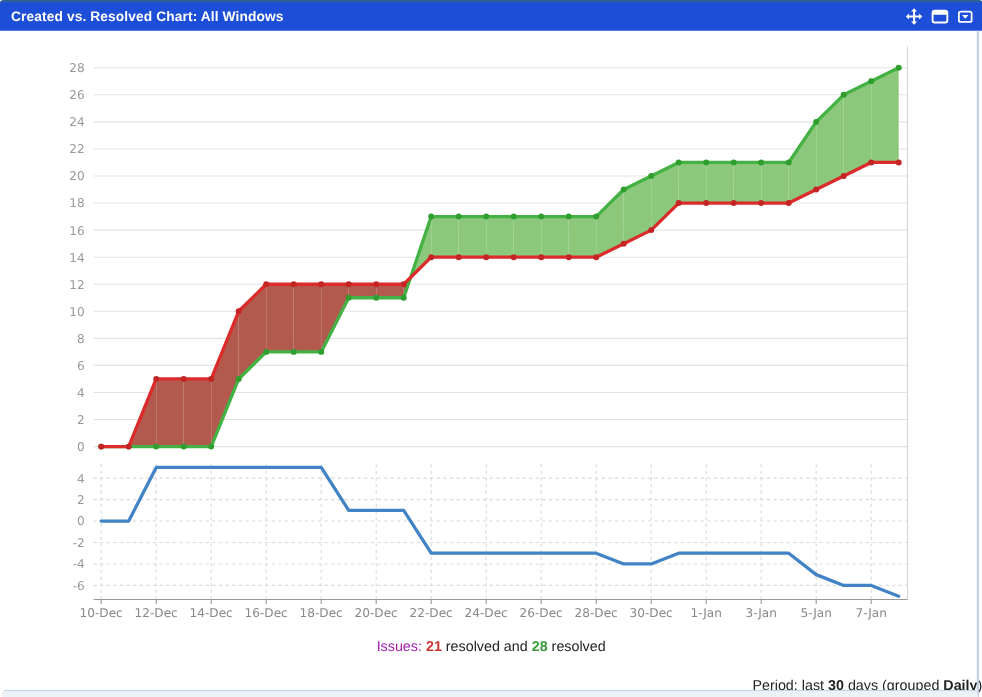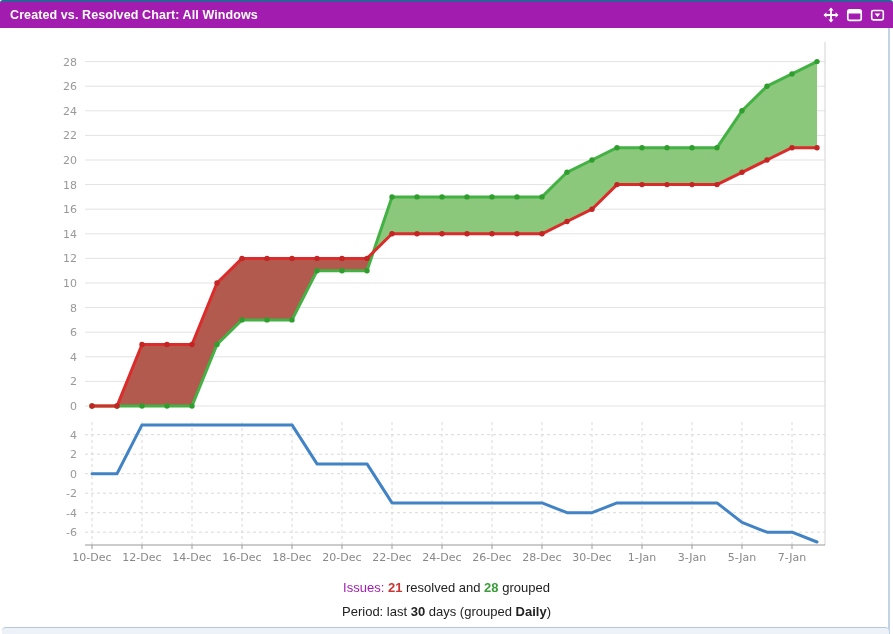--- a/index.html
+++ b/index.html
@@ -1,28 +1,28 @@
 <!DOCTYPE html>
 <html><head>
 <meta charset="utf-8">
 <style>
   html,body{margin:0;padding:0;background:#fff;}
   body{font-family:"Liberation Sans",sans-serif;}
   .gadget{position:relative;width:893px;height:634px;overflow:hidden;background:#fff;}
   .gadget-header{
-    position:relative;height:26px;background:#a21caf;border-top:2px solid #2f6199;
+    position:relative;height:26px;background:#1d4ed8;border-top:2px solid #2f6199;
     border-radius:3px 3px 0 0;display:flex;align-items:center;
   }
   .gadget-title{color:#fff;font-weight:bold;font-size:12.5px;padding-left:10px;letter-spacing:.1px;}
   .header-icons{position:absolute;right:8px;top:0;height:100%;display:flex;align-items:center;gap:7px;}
   .header-icons svg{display:block;cursor:pointer;}
   .chart-area{position:relative;width:893px;height:547px;}
   .footer{width:893px;text-align:center;font-size:13px;color:#222;}
   .footer .line1{margin-top:5px;}
-  .footer .line2{margin-top:9px;}
+  .footer .line2{margin-top:20px;text-align:right;}
   .footer a{text-decoration:none;cursor:pointer;}
   .right-border{position:absolute;top:28px;right:3px;bottom:0;width:2px;background:#c3d3e6;}
   .next-gadget-strip{
     position:absolute;left:2px;right:4px;bottom:0;height:6px;
     background:#edf2f9;border-top:1px solid #b7c7db;border-radius:4px 4px 0 0;
   }
 </style>
 </head>
 <body>
 
@@ -230,21 +230,21 @@
         <text x="792" y="533" text-anchor="middle" font-family="&quot;DejaVu Sans&quot;,sans-serif" font-size="11" fill="#888">7-Jan</text>
       </svg>
   </div>
 
   <div class="footer">
     <div class="line1">
       <a id="issues-link" style="color: #a21caf;">Issues:</a>
       <b id="created-count" style="color: rgb(204, 51, 51);">21</b>
       <span>resolved and</span>
       <b id="resolved-count" style="color: rgb(59, 156, 59);">28</b>
-      <span>grouped</span>
+      <span>resolved</span>
     </div>
     <div class="line2">
       <span>Period: last</span>
       <b>30</b>
       <span>days (grouped</span>
       <b>Daily</b><span>)</span>
     </div>
   </div>
 
   <div class="right-border"></div>

